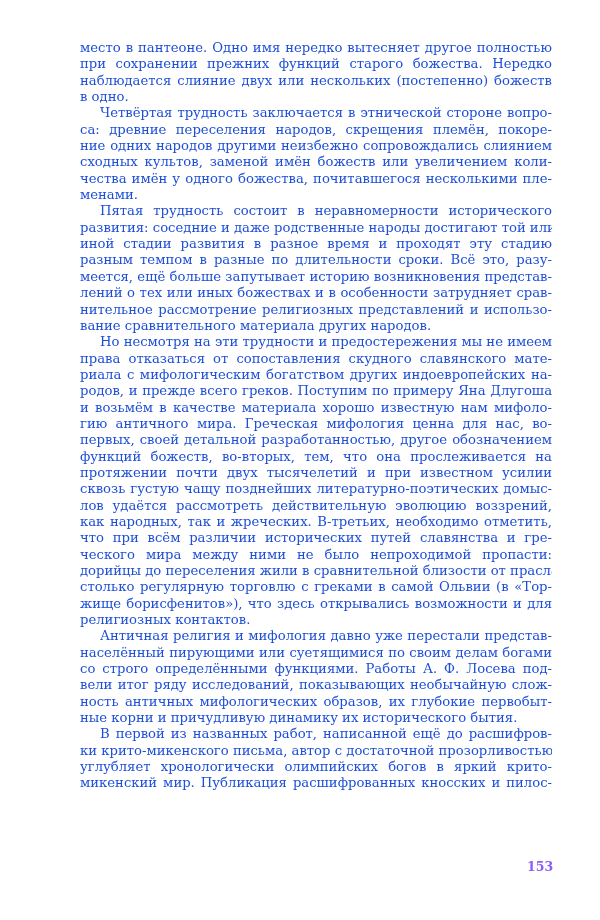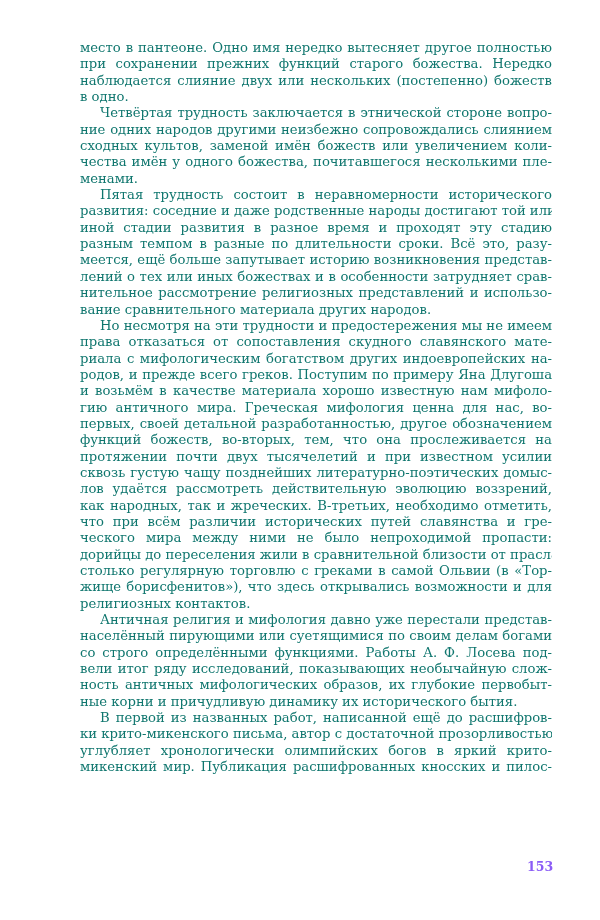--- a/index.html
+++ b/index.html
@@ -14,21 +14,21 @@
       overflow: hidden;
     }
     .page {
       position: absolute;
       left: 80px;
       top: 40px;
       width: 472px;
       font-family: "DejaVu Serif", serif;
       font-size: 13.2px;
       line-height: 16.35px;
-      color: #0f766e;
+      color: #1d4ed8;
     }
     .line {
       display: block;
       white-space: nowrap;
       text-align: justify;
       text-align-last: justify;
       height: 16.35px;
       overflow: hidden;
     }
     .line.last {
@@ -54,20 +54,21 @@
 
   <div>
     <span class="line">место в пантеоне. Одно имя нередко вытесняет другое полностью</span>
     <span class="line">при сохранении прежних функций старого божества. Нередко</span>
     <span class="line">наблюдается слияние двух или нескольких (постепенно) божеств</span>
     <span class="line last">в одно.</span>
   </div>
 
   <div>
     <span class="line indent">Четвёртая трудность заключается в этнической стороне вопро-</span>
+    <span class="line">са: древние переселения народов, скрещения племён, покоре-</span>
     <span class="line">ние одних народов другими неизбежно сопровождались слиянием</span>
     <span class="line">сходных культов, заменой имён божеств или увеличением коли-</span>
     <span class="line">чества имён у одного божества, почитавшегося несколькими пле-</span>
     <span class="line last">менами.</span>
   </div>
 
   <div>
     <span class="line indent">Пятая трудность состоит в неравномерности исторического</span>
     <span class="line">развития: соседние и даже родственные народы достигают той или</span>
     <span class="line">иной стадии развития в разное время и проходят эту стадию</span>

